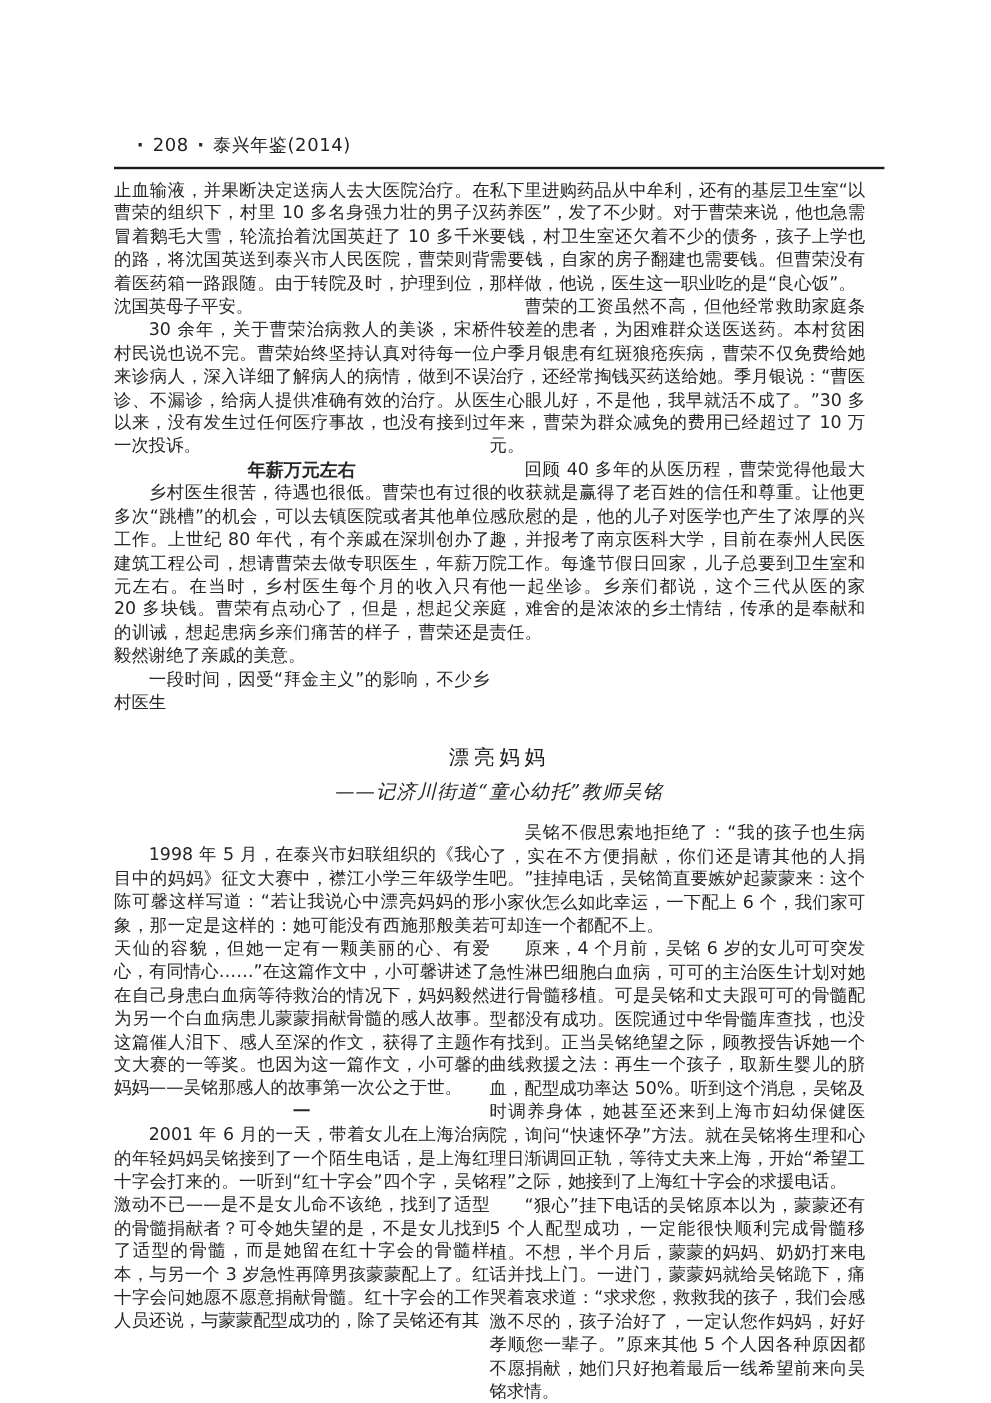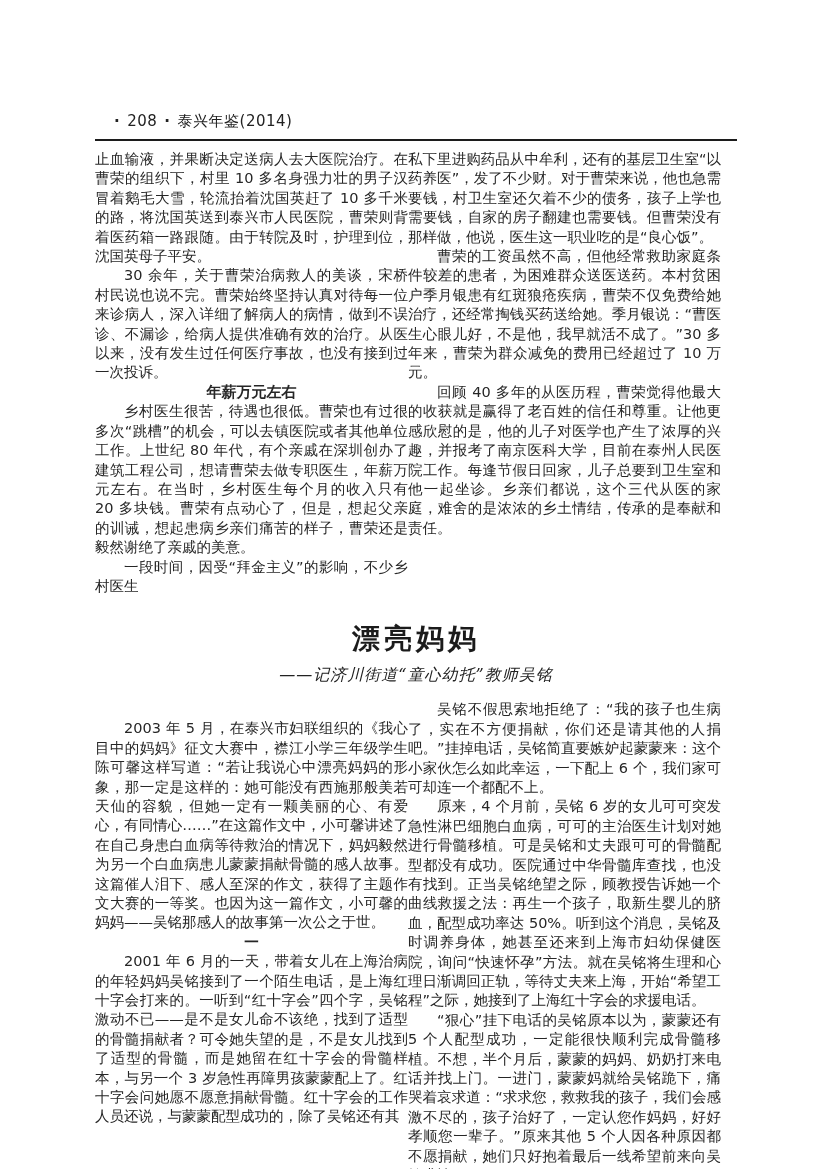--- a/index.html
+++ b/index.html
@@ -33,21 +33,21 @@
     text-align:justify;text-justify:inter-ideograph;
   }
   .col p{margin:0;}
   .indent{text-indent:2em;}
   .sec-heading{
     font-weight:bold;text-align:center;
     margin:0;font-size:15px;
   }
   .a2-head{margin-top:24px;}
   .a2-title{
-    text-align:center;font-size:28px;font-weight:bold;
+    text-align:center;font-size:17px;font-weight:normal;
     letter-spacing:4px;margin:0;color:#1b1b1b;
   }
   .a2-subtitle{
     text-align:center;font-size:16px;
     font-family:"DejaVu Serif","Liberation Serif",serif;
     font-style:italic;letter-spacing:1px;
     margin:7px 0 14px 0;color:#222;
   }
   .divider-one{
     text-align:center;font-weight:bold;margin:1px 0;
@@ -84,21 +84,21 @@
   </section>
 
   <div class="a2-head">
     <h1 class="a2-title">漂亮妈妈</h1>
     <p class="a2-subtitle">——记济川街道“童心幼托”教师吴铭</p>
   </div>
 
   <section class="two-col">
     <div class="col">
       <div class="spacer-line"></div>
-      <p class="indent">2003 年 5 月，在泰兴市妇联组织的《我心目中的妈妈》征文大赛中，襟江小学三年级学生陈可馨这样写道：“若让我说心中漂亮妈妈的形象，那一定是这样的：她可能没有西施那般美若天仙的容貌，但她一定有一颗美丽的心、有爱心，有同情心……”在这篇作文中，小可馨讲述了在自己身患白血病等待救治的情况下，妈妈毅然为另一个白血病患儿蒙蒙捐献骨髓的感人故事。这篇催人泪下、感人至深的作文，获得了主题作文大赛的一等奖。也因为这一篇作文，小可馨的妈妈——吴铭那感人的故事第一次公之于世。</p>
+      <p class="indent">1998 年 5 月，在泰兴市妇联组织的《我心目中的妈妈》征文大赛中，襟江小学三年级学生陈可馨这样写道：“若让我说心中漂亮妈妈的形象，那一定是这样的：她可能没有西施那般美若天仙的容貌，但她一定有一颗美丽的心、有爱心，有同情心……”在这篇作文中，小可馨讲述了在自己身患白血病等待救治的情况下，妈妈毅然为另一个白血病患儿蒙蒙捐献骨髓的感人故事。这篇催人泪下、感人至深的作文，获得了主题作文大赛的一等奖。也因为这一篇作文，小可馨的妈妈——吴铭那感人的故事第一次公之于世。</p>
       <p class="divider-one">一</p>
       <p class="indent">2001 年 6 月的一天，带着女儿在上海治病的年轻妈妈吴铭接到了一个陌生电话，是上海红十字会打来的。一听到“红十字会”四个字，吴铭激动不已——是不是女儿命不该绝，找到了适型的骨髓捐献者？可令她失望的是，不是女儿找到了适型的骨髓，而是她留在红十字会的骨髓样本，与另一个 3 岁急性再障男孩蒙蒙配上了。红十字会问她愿不愿意捐献骨髓。红十字会的工作人员还说，与蒙蒙配型成功的，除了吴铭还有其</p>
     </div>
     <div class="col">
       <p class="indent">吴铭不假思索地拒绝了：“我的孩子也生病了，实在不方便捐献，你们还是请其他的人捐吧。”挂掉电话，吴铭简直要嫉妒起蒙蒙来：这个小家伙怎么如此幸运，一下配上 6 个，我们家可可却连一个都配不上。</p>
       <p class="indent">原来，4 个月前，吴铭 6 岁的女儿可可突发急性淋巴细胞白血病，可可的主治医生计划对她进行骨髓移植。可是吴铭和丈夫跟可可的骨髓配型都没有成功。医院通过中华骨髓库查找，也没有找到。正当吴铭绝望之际，顾教授告诉她一个曲线救援之法：再生一个孩子，取新生婴儿的脐血，配型成功率达 50%。听到这个消息，吴铭及时调养身体，她甚至还来到上海市妇幼保健医院，询问“快速怀孕”方法。就在吴铭将生理和心理日渐调回正轨，等待丈夫来上海，开始“希望工程”之际，她接到了上海红十字会的求援电话。</p>
       <p class="indent">“狠心”挂下电话的吴铭原本以为，蒙蒙还有 5 个人配型成功，一定能很快顺利完成骨髓移植。不想，半个月后，蒙蒙的妈妈、奶奶打来电话并找上门。一进门，蒙蒙妈就给吴铭跪下，痛哭着哀求道：“求求您，救救我的孩子，我们会感激不尽的，孩子治好了，一定认您作妈妈，好好孝顺您一辈子。”原来其他 5 个人因各种原因都不愿捐献，她们只好抱着最后一线希望前来向吴铭求情。</p>
     </div>
   </section>
 

